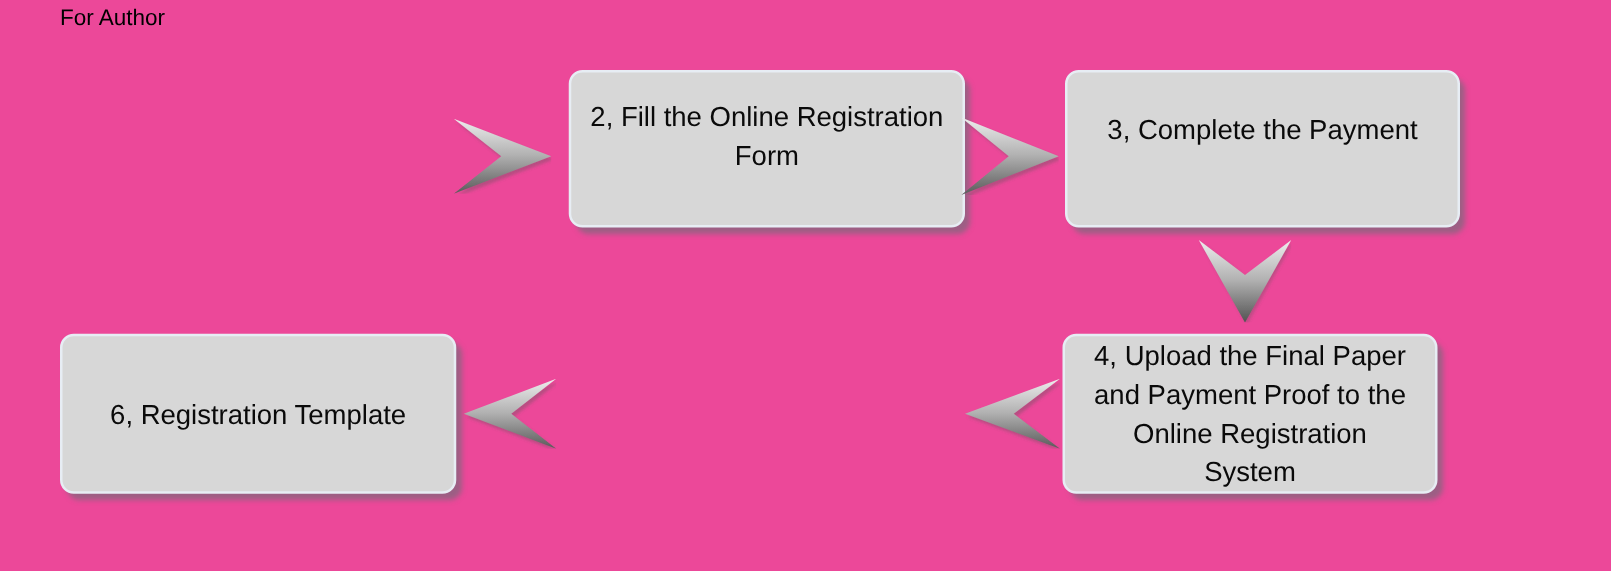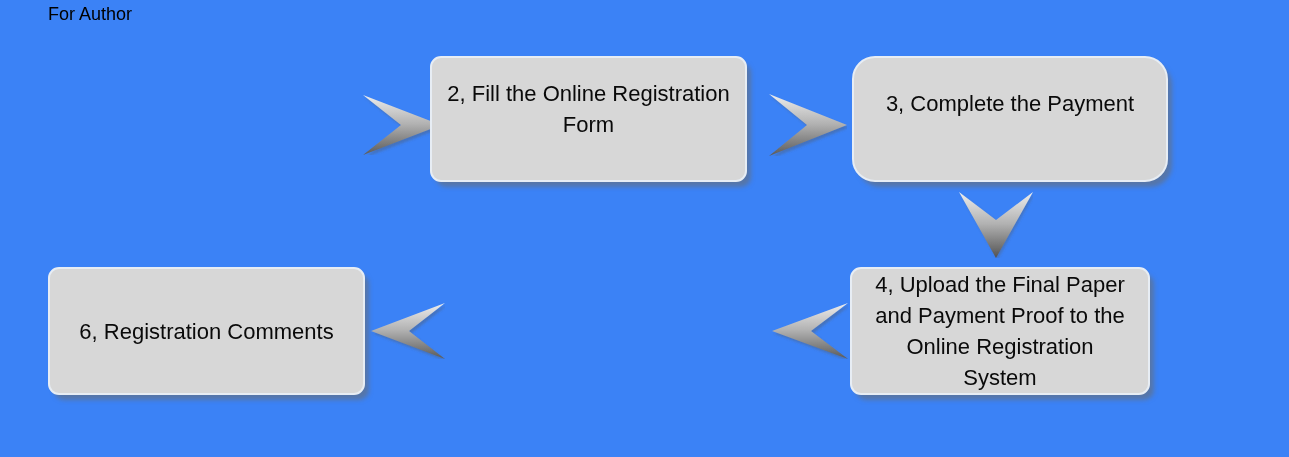--- a/index.html
+++ b/index.html
@@ -5,21 +5,21 @@
   html, body {
     margin: 0;
     padding: 0;
     background: #ffffff;
     font-family: "Liberation Sans", sans-serif;
   }
   .stage {
     position: relative;
     width: 1289px;
     height: 457px;
-    background: #3b82f6;
+    background: #ec4899;
     overflow: hidden;
   }
   .page-title {
     position: absolute;
     left: 48px;
     top: 3px;
     font-size: 18px;
     line-height: 22px;
     color: #000000;
     white-space: nowrap;
@@ -37,22 +37,22 @@
     text-align: center;
     font-size: 22px;
     line-height: 31px;
     color: #0a0a0a;
   }
   .box .label {
     display: block;
     max-width: 296px;
   }
   .box-1 { left: 45px;  top: 56px;  width: 315px; height: 126px; padding-bottom: 8px; }
-  .box-2 { left: 430px; top: 56px;  width: 317px; height: 126px; padding-bottom: 20px; }
-  .box-3 { left: 852px; top: 56px;  width: 316px; height: 126px; padding-bottom: 32px; border-radius: 23px; }
+  .box-2 { left: 455px; top: 56px;  width: 317px; height: 126px; padding-bottom: 20px; }
+  .box-3 { left: 852px; top: 56px;  width: 316px; height: 126px; padding-bottom: 32px; }
   .box-4 { left: 850px; top: 267px; width: 300px; height: 128px; }
   .box-5 { left: 445px; top: 267px; width: 318px; height: 128px; }
   .box-6 { left: 48px;  top: 267px; width: 317px; height: 128px; }
   .box-4 .label { max-width: 258px; }
   .arrow {
     position: absolute;
     display: block;
   }
   .arrow-1-2 { left: 363px; top: 95px;  width: 78px; height: 60px; }
   .arrow-2-3 { left: 769px; top: 94px;  width: 78px; height: 62px; }
@@ -145,16 +145,16 @@
         <stop offset="100%" stop-color="#5a5a5a"></stop>
       </linearGradient>
       <filter id="fE">
           <feDropShadow dx="2" dy="2.5" stdDeviation="1.2" flood-color="#555" flood-opacity="0.35"></feDropShadow>
         </filter>
     </defs>
     <polygon points="74,0 0,28 74,56 38,28" fill="url(#gE)" filter="url(#fE)"></polygon>
   </svg>
 
   <div class="box box-6">
-    <span class="label">6, Registration Comments</span>
+    <span class="label">6, Registration Template</span>
   </div>
 
 </div>
 
 </body></html>

